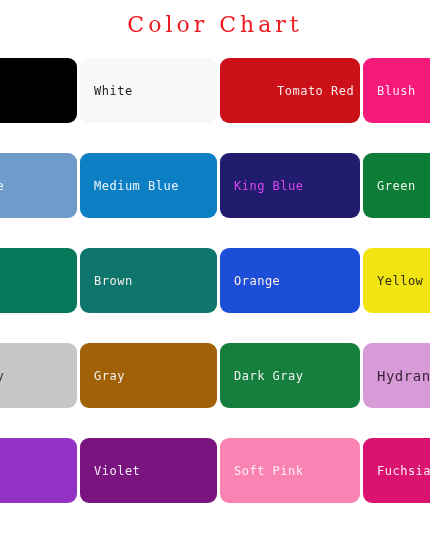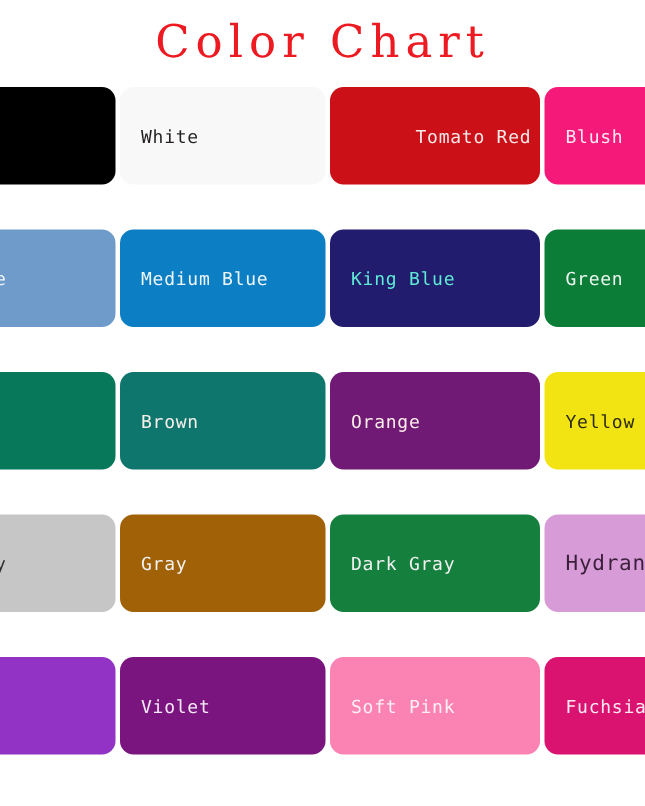--- a/index.html
+++ b/index.html
@@ -11,21 +11,21 @@
     width: 430px;
     height: 537px;
     overflow: hidden;
     font-family: "DejaVu Sans Mono", monospace;
     position: relative;
   }
   #page-title {
     text-align: center;
     color: #ee1a21;
     font-family: "DejaVu Serif", serif;
-    font-size: 30px;
+    font-size: 22px;
     font-weight: 400;
     letter-spacing: 4px;
     line-height: 1;
     padding-top: 14px;
     margin: 0;
     white-space: nowrap;
   }
   
   #swatch-grid {
     position: absolute;
@@ -77,34 +77,34 @@
       </div>
     </div>
     <div class="swatch-row">
       <div class="swatch w-sm" style="background: rgb(110, 155, 201);">
         <span class="swatch-label" style="color: rgb(240, 244, 250);">t Blue</span>
       </div>
       <div class="swatch w-md" style="background: rgb(12, 127, 196);">
         <span class="swatch-label" style="color: rgb(238, 246, 252);">Medium Blue</span>
       </div>
       <div class="swatch w-lg" style="background: rgb(34, 28, 110);">
-        <span class="swatch-label" style="color: #5eead4;">King Blue</span>
+        <span class="swatch-label" style="color: #d946ef;">King Blue</span>
       </div>
       <div class="swatch w-md" style="background: rgb(11, 125, 54);">
         <span class="swatch-label" style="color: rgb(238, 247, 241);">Green</span>
       </div>
     </div>
     <div class="swatch-row">
       <div class="swatch w-sm" style="background: rgb(7, 121, 90);">
         <span class="swatch-label" style="color: rgb(238, 247, 244);"></span>
       </div>
       <div class="swatch w-md" style="background: #0f766e;">
         <span class="swatch-label" style="color: rgb(247, 239, 233);">Brown</span>
       </div>
-      <div class="swatch w-lg" style="background: #701a75; align-items: center;">
+      <div class="swatch w-lg" style="background: #1d4ed8; align-items: center;">
         <span class="swatch-label" style="color: rgb(253, 238, 233);">Orange</span>
       </div>
       <div class="swatch w-md" style="background: rgb(242, 227, 19);">
         <span class="swatch-label" style="color: rgb(43, 42, 18);">Yellow</span>
       </div>
     </div>
     <div class="swatch-row">
       <div class="swatch w-sm" style="background: rgb(198, 198, 198);">
         <span class="swatch-label" style="color: rgb(47, 47, 47);">e Gray</span>
       </div>

